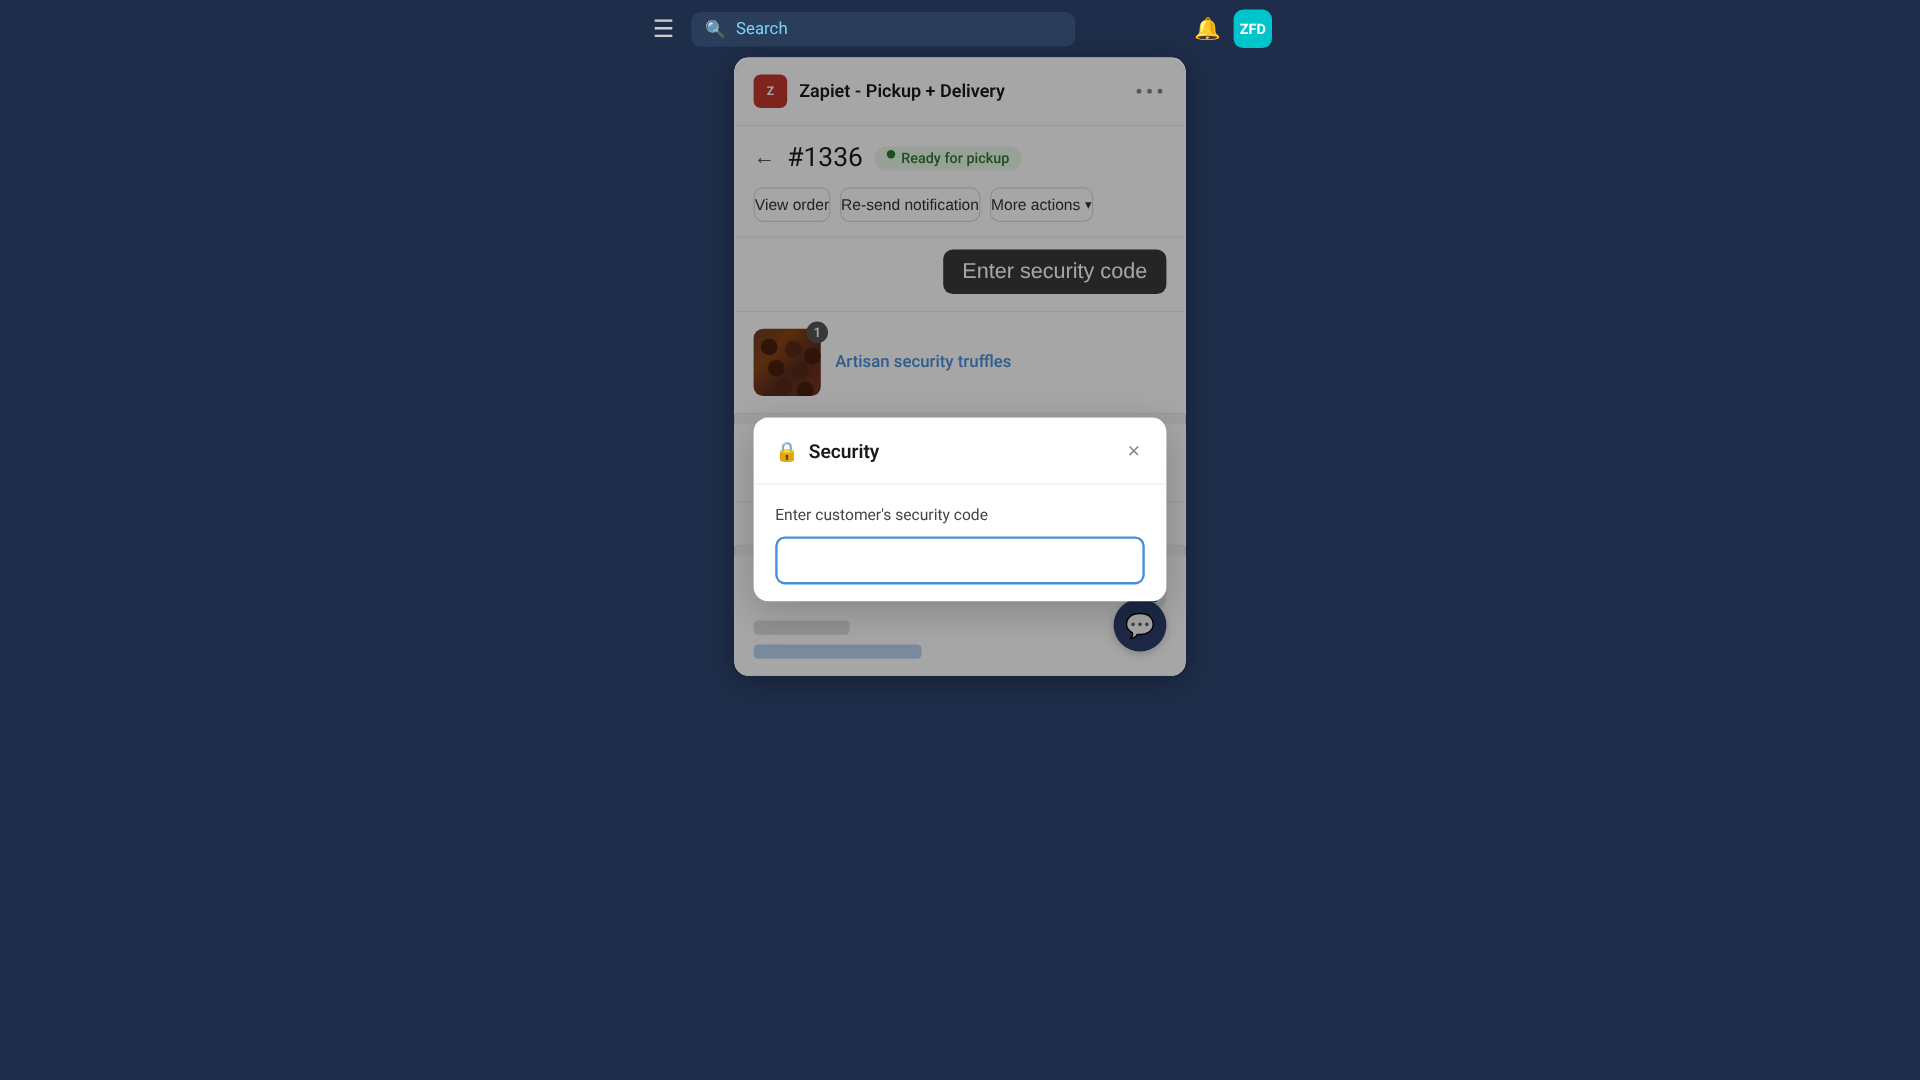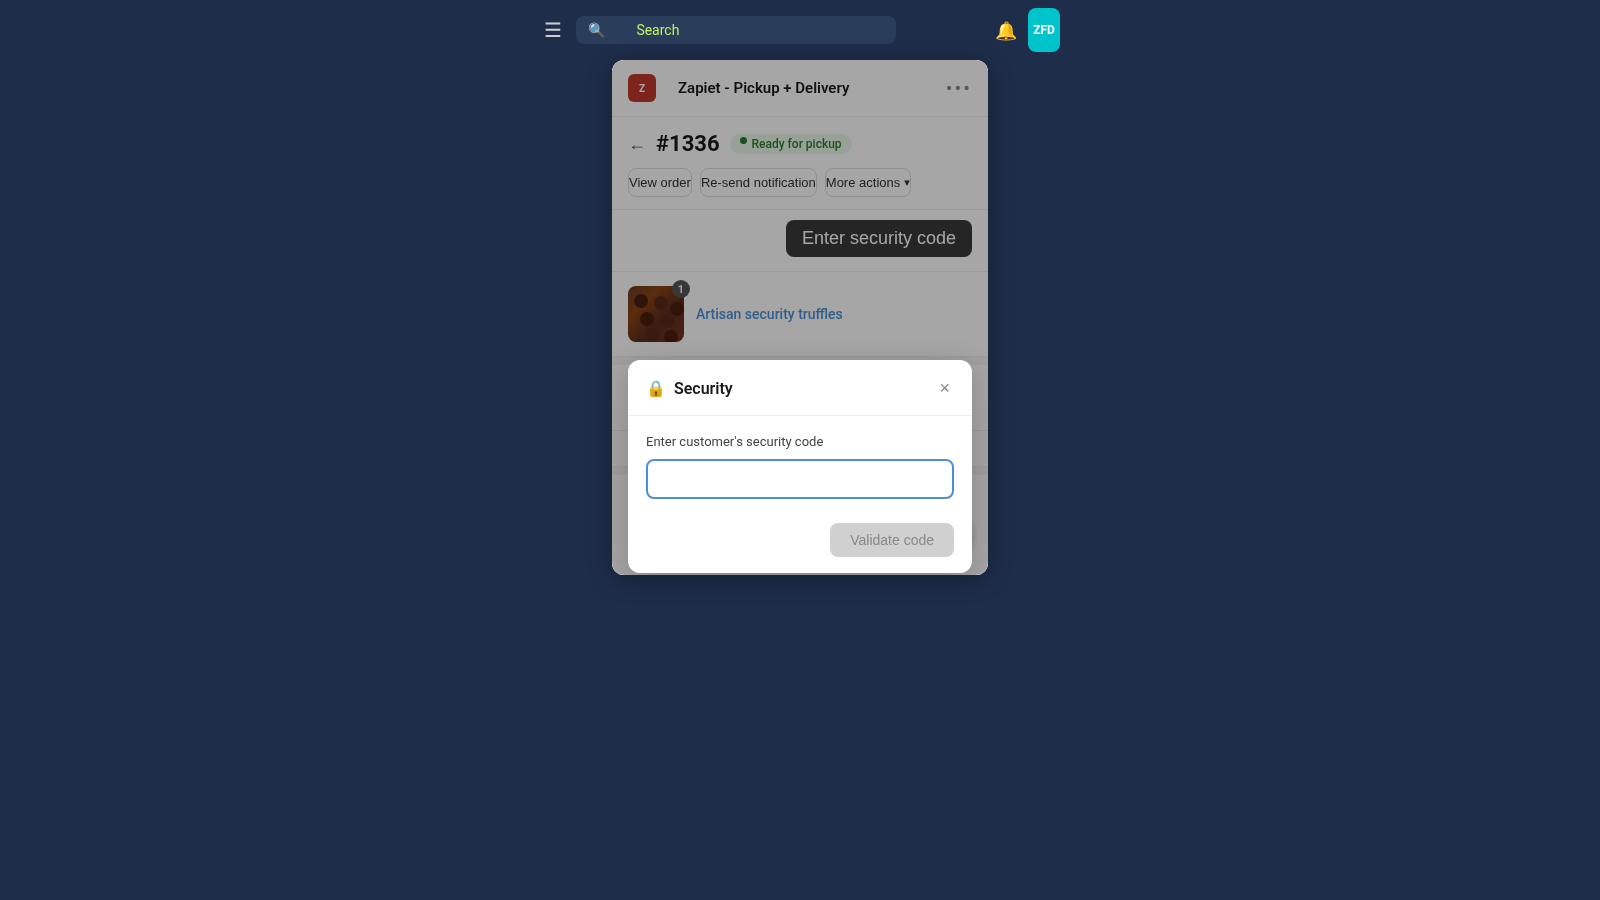--- a/index.html
+++ b/index.html
@@ -45,41 +45,40 @@
       color: #aaa;
       font-size: 14px;
     }
 
     .search-icon-sym {
       font-size: 14px;
       color: #888;
     }
 
     .search-input-fake {
-      color: #bef264;
-      font-size: 14px;
-      margin-left: 23px;
+      color: #7dd3fc;
+      font-size: 14px;
     }
 
     .top-bar-right {
       display: flex;
       align-items: center;
       gap: 10px;
       margin-left: auto;
     }
 
     .bell-icon {
       color: #aaa;
       font-size: 18px;
       cursor: pointer;
     }
 
     .avatar-badge {
       width: 32px;
-      height: 44px;
+      height: 32px;
       background: #00c4cc;
       border-radius: 8px;
       display: flex;
       align-items: center;
       justify-content: center;
       color: white;
       font-size: 12px;
       font-weight: 700;
       cursor: pointer;
     }
@@ -120,21 +119,20 @@
       justify-content: center;
       color: white;
       font-size: 10px;
       font-weight: 700;
     }
 
     .app-title {
       font-size: 15px;
       font-weight: 600;
       color: #1a1a1a;
-      margin-left: 12px;
     }
 
     .more-dots {
       font-size: 20px;
       color: #888;
       cursor: pointer;
       letter-spacing: 2px;
     }
 
     
@@ -152,21 +150,21 @@
     }
 
     .back-arrow {
       color: #555;
       font-size: 18px;
       cursor: pointer;
     }
 
     .order-number {
       font-size: 22px;
-      font-weight: 700;
+      font-weight: 400;
       color: #1a1a1a;
     }
 
     .status-badge {
       display: flex;
       gap: 5px;
       background: #e8f8e8;
       border-radius: 20px;
       padding: 3px 10px;
       font-size: 12px;
@@ -574,23 +572,20 @@
         <div class="modal-title-row">
           <span class="lock-icon">🔒</span>
           <span class="modal-title">Security</span>
         </div>
         <button class="modal-close">×</button>
       </div>
       <div class="modal-body">
         <div class="modal-label">Enter customer's security code</div>
         <input class="security-input" type="text" placeholder="" style="">
       </div>
-      <div class="modal-footer">
-        <button class="validate-btn">Validate code</button>
-      </div>
     </div>
 
     <div class="chat-bubble">
       <span class="chat-bubble-icon">💬</span>
     </div>
 
   </div>
 </div>
 
 </body></html>

